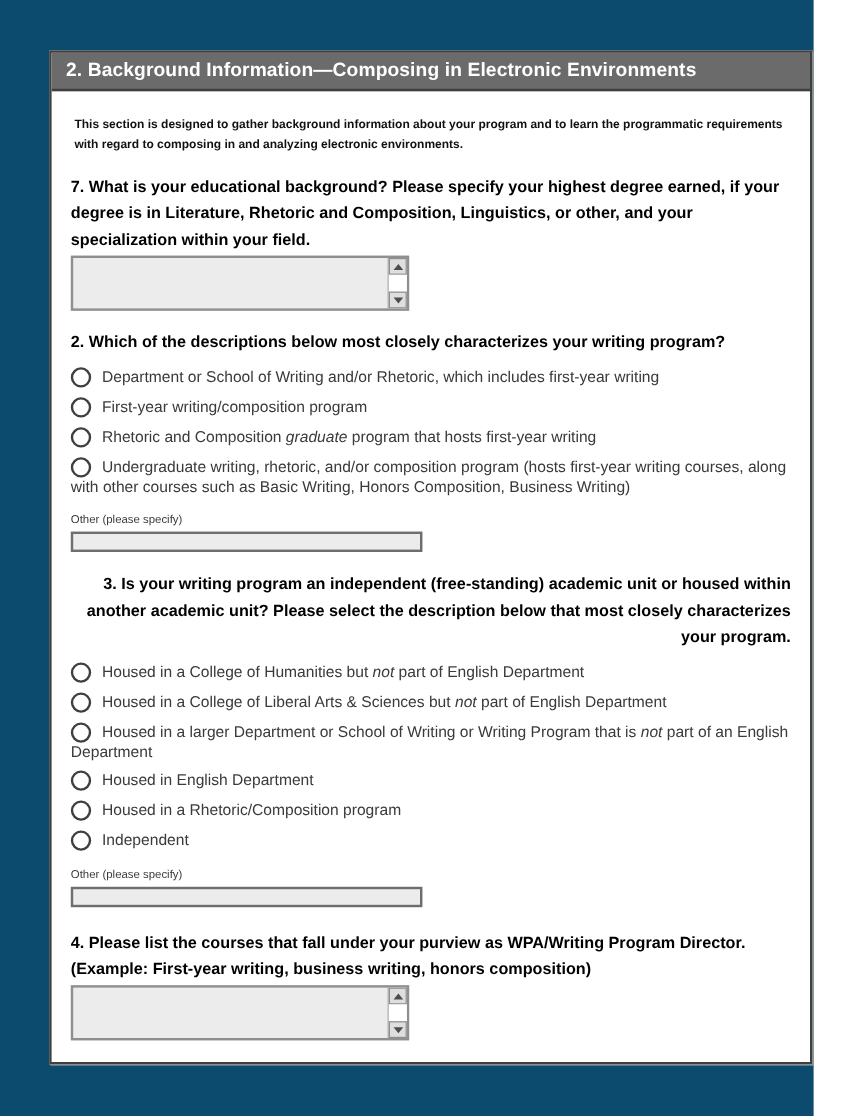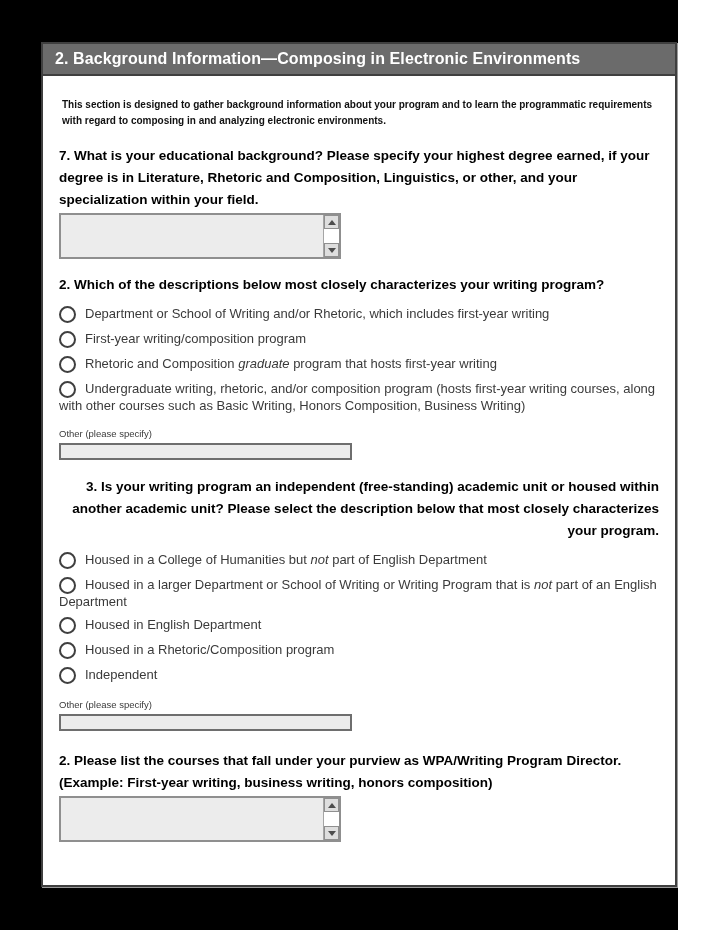--- a/index.html
+++ b/index.html
@@ -5,21 +5,21 @@
   * { margin: 0; padding: 0; box-sizing: border-box; }
   html, body {
     width: 718px;
     background: #ffffff;
     font-family: "Liberation Sans", sans-serif;
   }
   .page {
     position: relative;
     width: 678px;
     height: 930px;
-    background: #000000;
+    background: #0c4a6e;
   }
   .form-container {
     position: absolute;
     left: 41px;
     top: 42px;
     width: 636px;
     height: 845px;
     background: #ffffff;
     border: 2px solid #3f3f3f;
     box-shadow: 1px 1px 0 #9a9a9a;
@@ -196,39 +196,42 @@
         <input class="other-input" type="text" value="" style="">
       </div>
 
       <div>
         <div class="q-title q3-title">3. Is your writing program an independent (free-standing) academic unit or housed within another academic unit? Please select the description below that most closely characterizes your program.</div>
         <div class="q3-options">
           <div class="option">
             <span class="radio"></span><span>Housed in a College of Humanities but </span><span class="opt-italic">not</span><span> part of English Department</span>
           </div>
           <div class="option">
+            <span class="radio"></span><span>Housed in a College of Liberal Arts &amp; Sciences but </span><span class="opt-italic">not</span><span> part of English Department</span>
+          </div>
+          <div class="option">
             <span class="radio"></span><span>Housed in a larger Department or School of Writing or Writing Program that is </span><span class="opt-italic">not</span><span> part of an English Department</span>
           </div>
           <div class="option">
             <span class="radio"></span><span>Housed in English Department</span><span class="opt-italic"></span><span></span>
           </div>
           <div class="option">
             <span class="radio"></span><span>Housed in a Rhetoric/Composition program</span><span class="opt-italic"></span><span></span>
           </div>
           <div class="option">
             <span class="radio"></span><span>Independent</span><span class="opt-italic"></span><span></span>
           </div>
         </div>
         <div class="other-label">Other (please specify)</div>
         <input class="other-input" type="text" value="" style="">
       </div>
 
       <div>
         <div class="q-title q4-title">
-          <div>2. Please list the courses that fall under your purview as WPA/Writing Program Director.</div>
+          <div>4. Please list the courses that fall under your purview as WPA/Writing Program Director.</div>
           <div>(Example: First-year writing, business writing, honors composition)</div>
         </div>
         <div class="textbox">
           <textarea value="" style=""></textarea>
           <div class="tb-scrollbar">
             <div class="sb-btn">
                 <span class="arrow-up"></span>
               </div>
             <div class="sb-track"></div>
             <div class="sb-btn">

